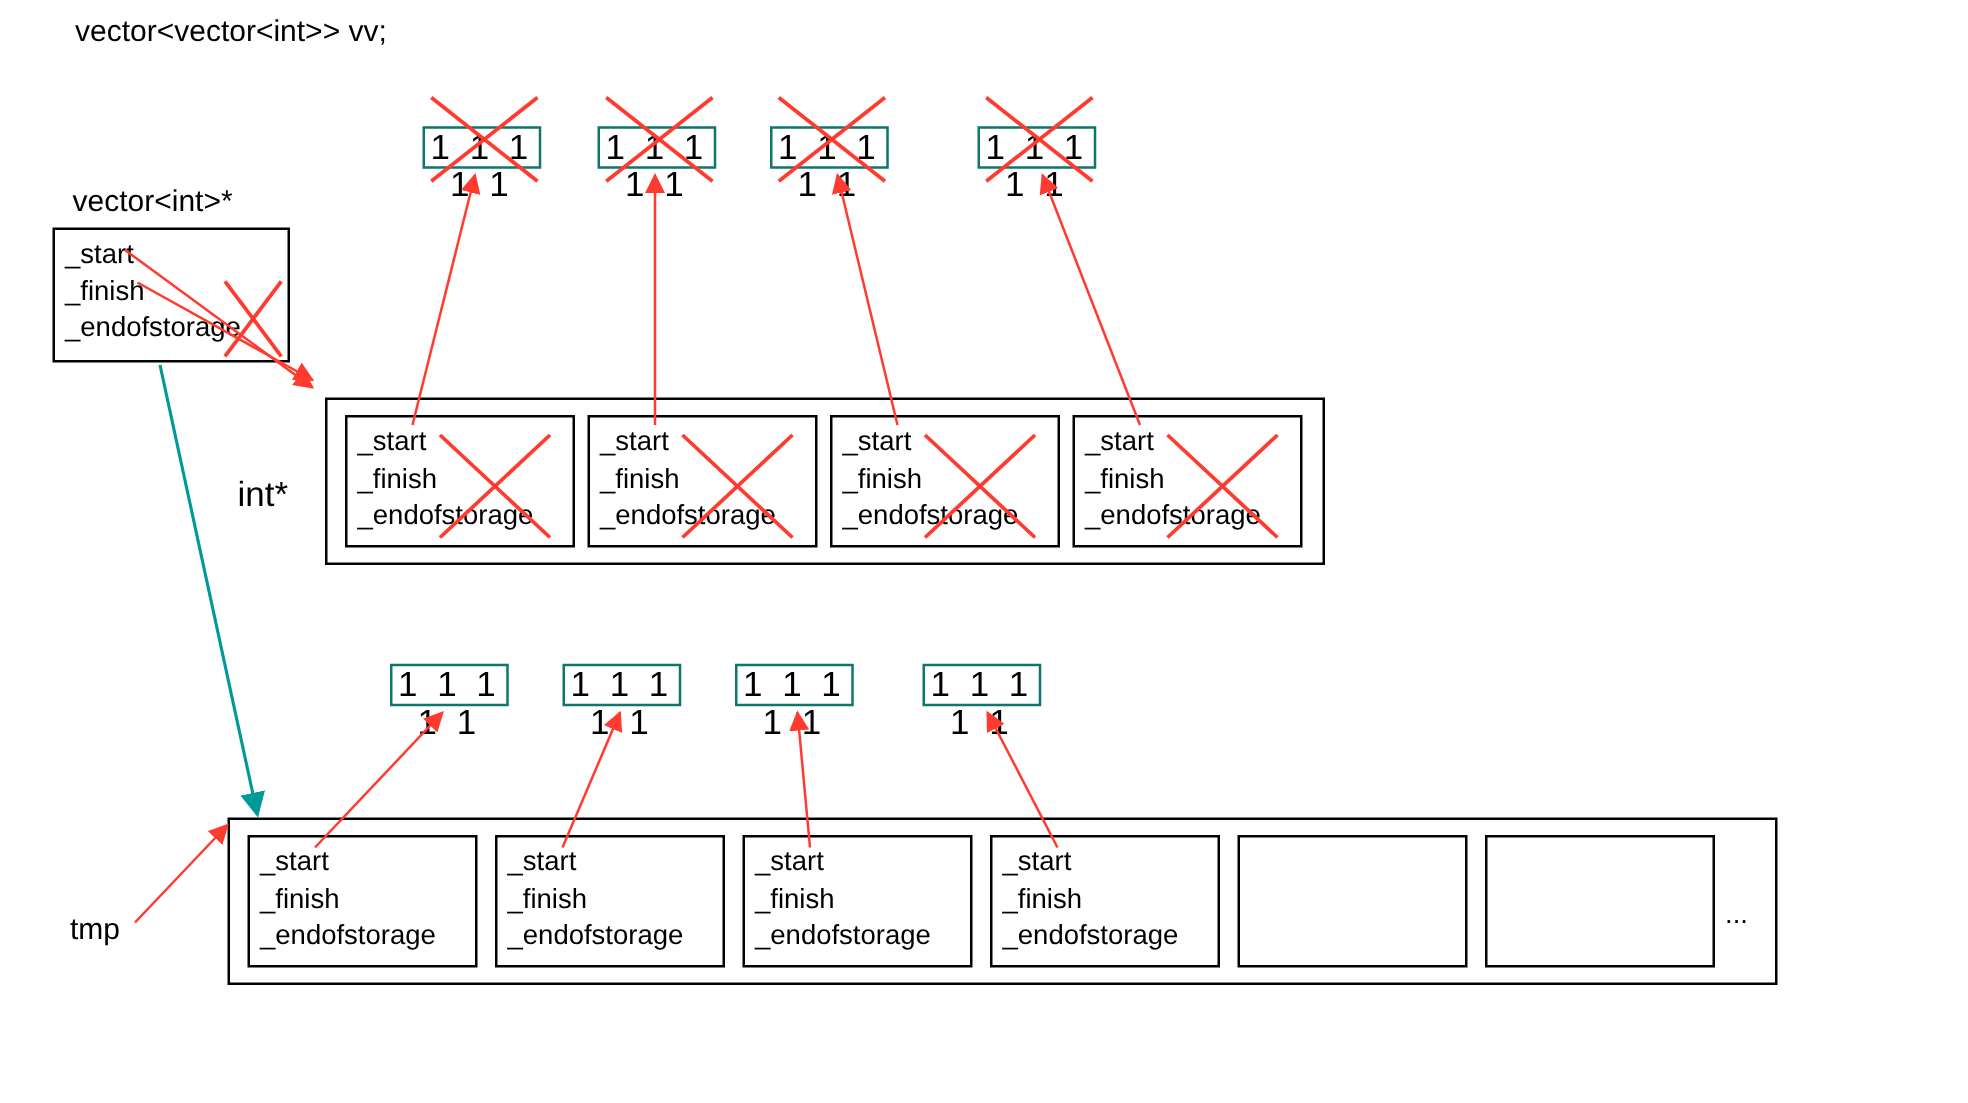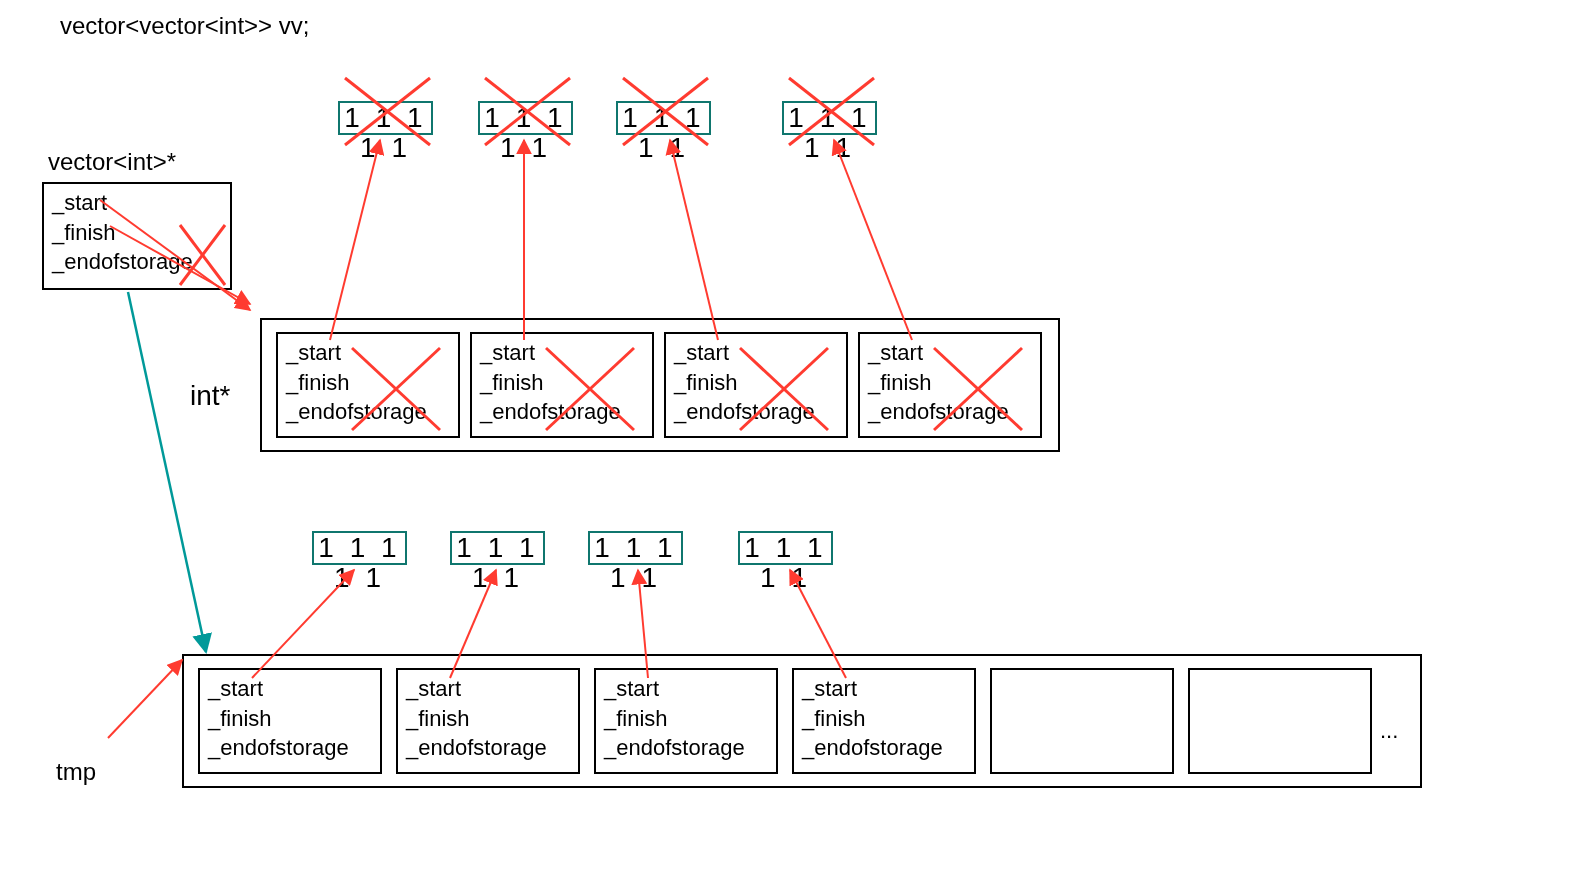--- a/index.html
+++ b/index.html
@@ -56,31 +56,31 @@
     pointer-events: none;
   }
 </style>
 </head>
 <body>
 
 <div class="stage">
 
   <div class="txt" style="left:60px; top:12px; font-size:24px;">vector&lt;vector&lt;int&gt;&gt; vv;</div>
 
-  <div class="txt" style="left:48px; top:148px; font-size:24px;">vector&lt;int&gt;*</div>
+  <div class="txt" style="left:58px; top:148px; font-size:24px;">vector&lt;int&gt;*</div>
 
   <div class="innerbox" style="left:42px; top:182px; width:190px; height:108px; font-size:22px;">
     <span class="member">_start</span>
     <span class="member">_finish</span>
     <span class="member">_endofstorage</span>
   </div>
 
   <div class="txt" style="left:190px; top:380px; font-size:28px;">int*</div>
 
-  <div class="txt" style="left:56px; top:758px; font-size:24px;">tmp</div>
+  <div class="txt" style="left:56px; top:730px; font-size:24px;">tmp</div>
 
   <div class="smallbox" style="left:338px; top:101px; width:95px; height:34px;">1 1 1 1 1</div>
   <div class="smallbox" style="left:478px; top:101px; width:95px; height:34px;">1 1 1 1 1</div>
   <div class="smallbox" style="left:616px; top:101px; width:95px; height:34px;">1 1 1 1 1</div>
   <div class="smallbox" style="left:782px; top:101px; width:95px; height:34px;">1 1 1 1 1</div>
 
   <div class="box" style="left:260px; top:318px; width:800px; height:134px;"></div>
 
   <div class="innerbox" style="left:276px; top:332px; width:184px; height:106px;">
     <span class="member">_start</span>

